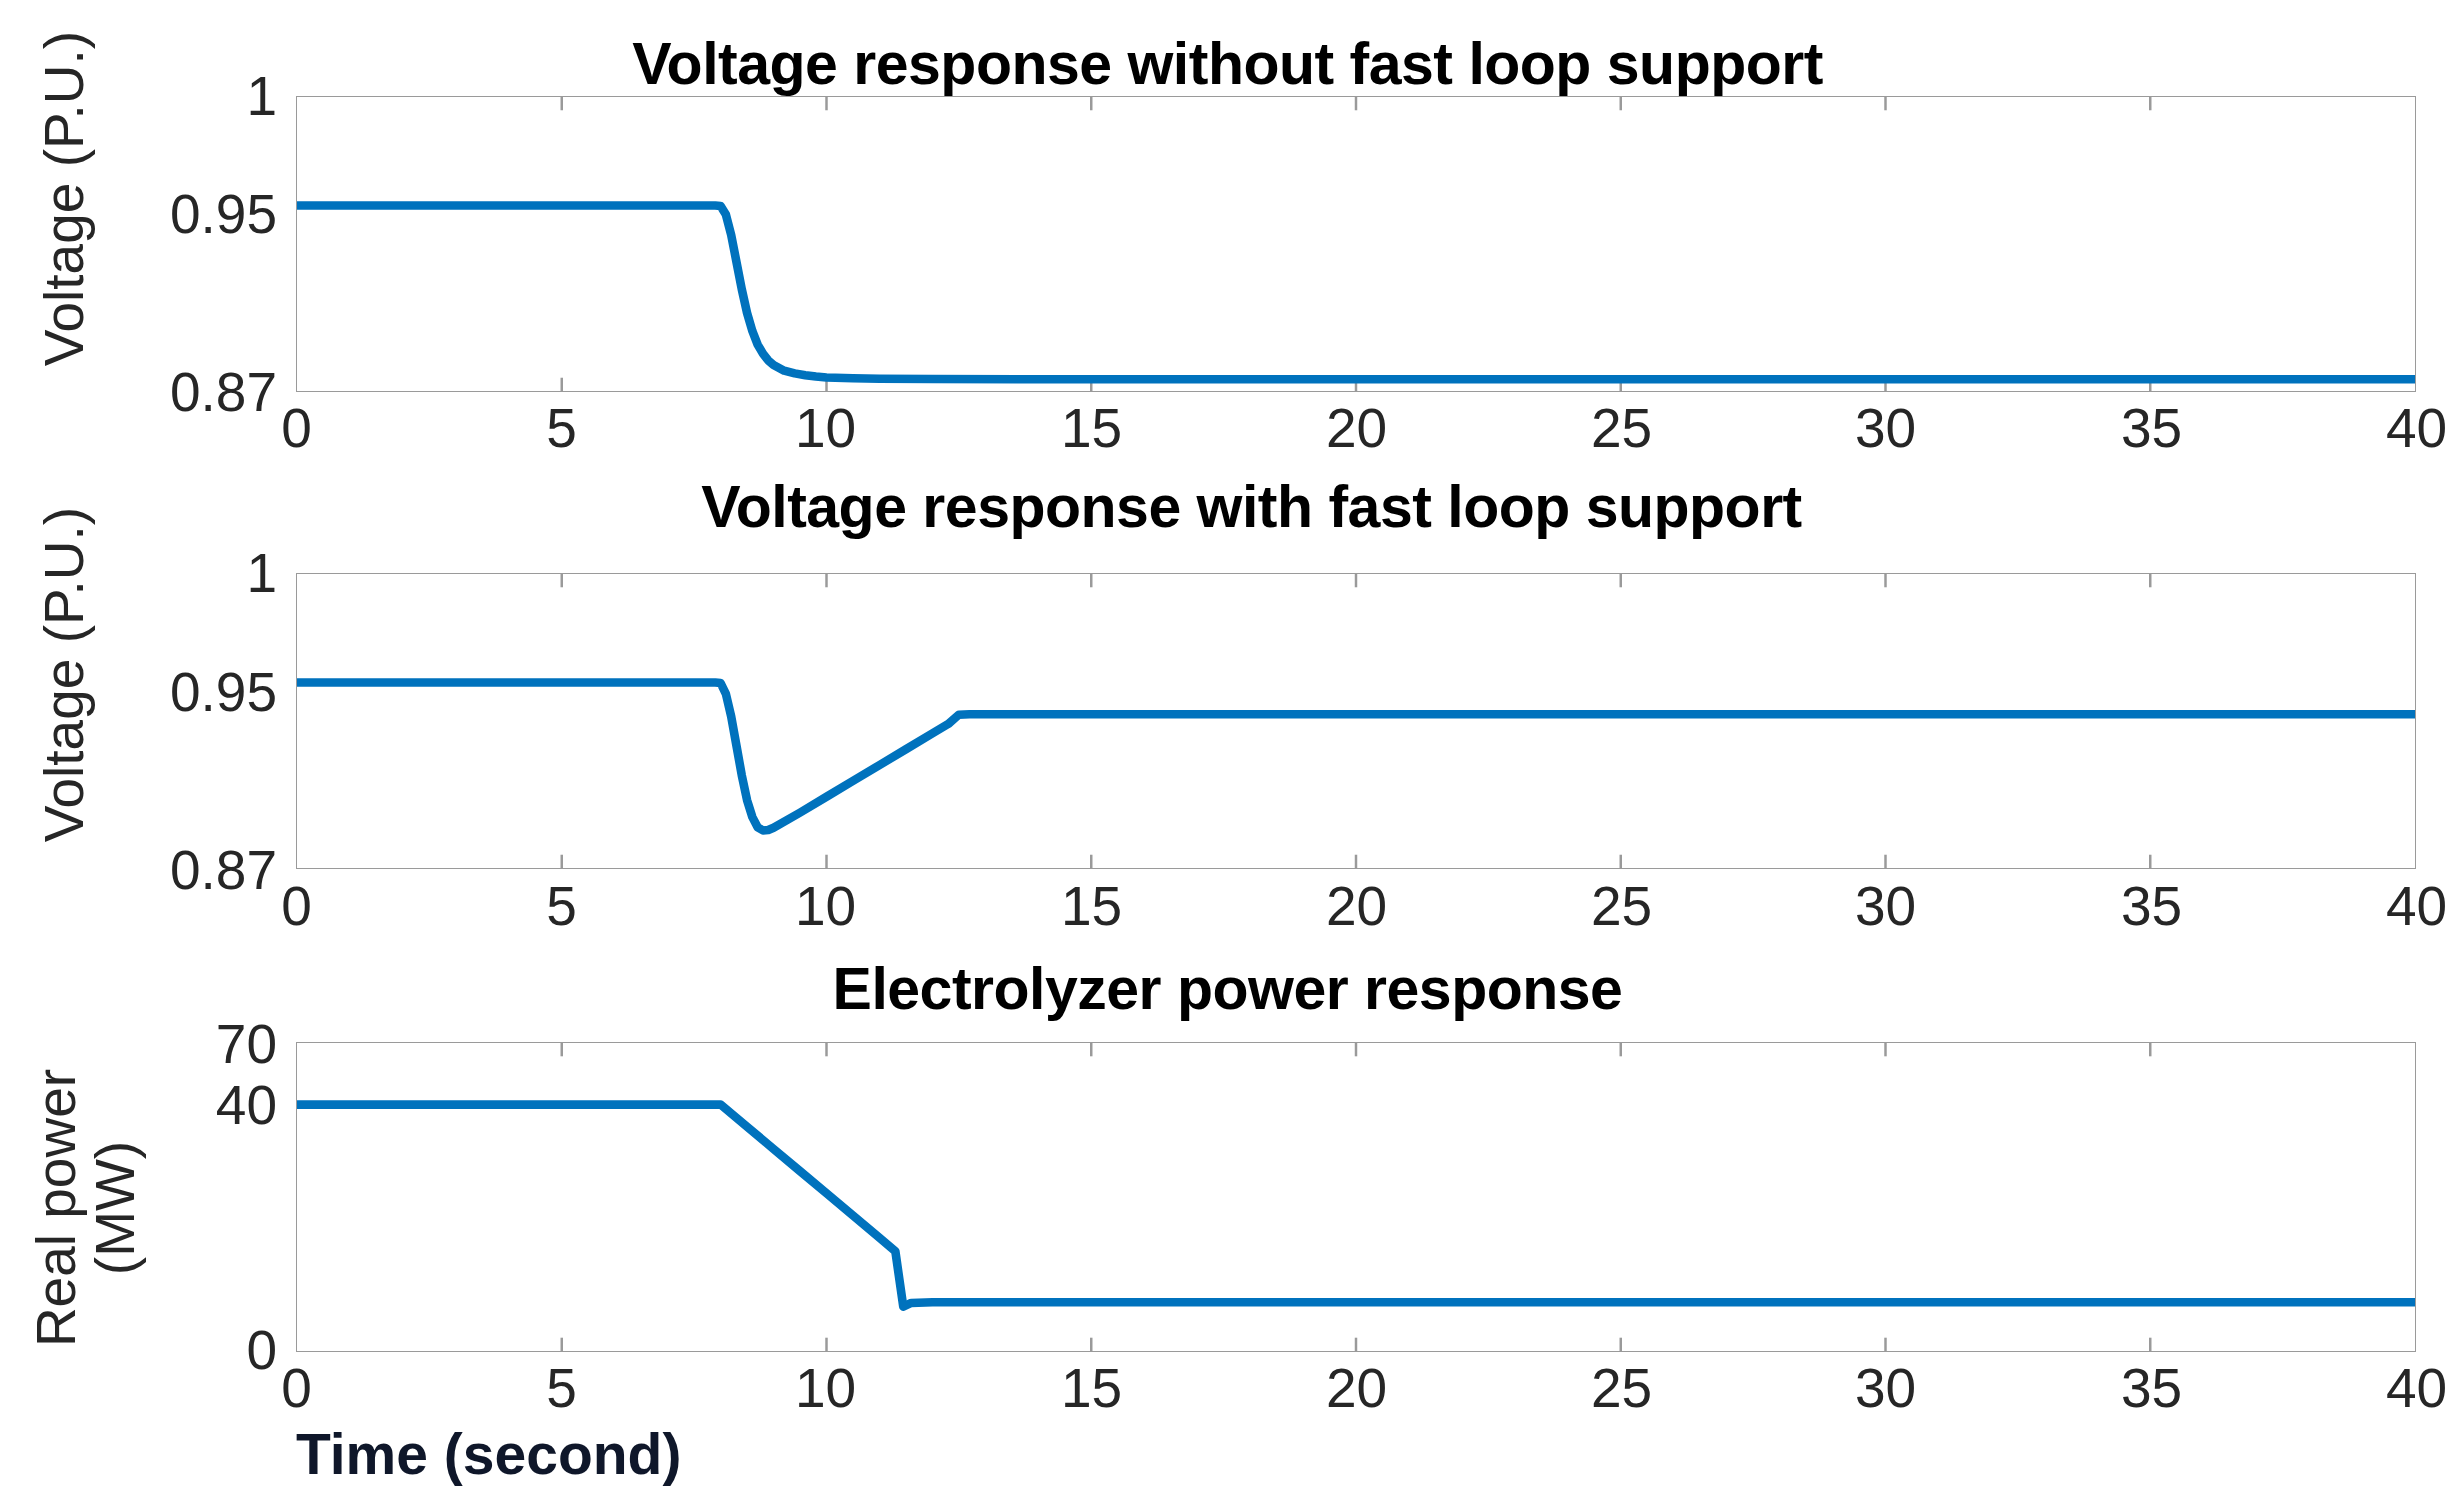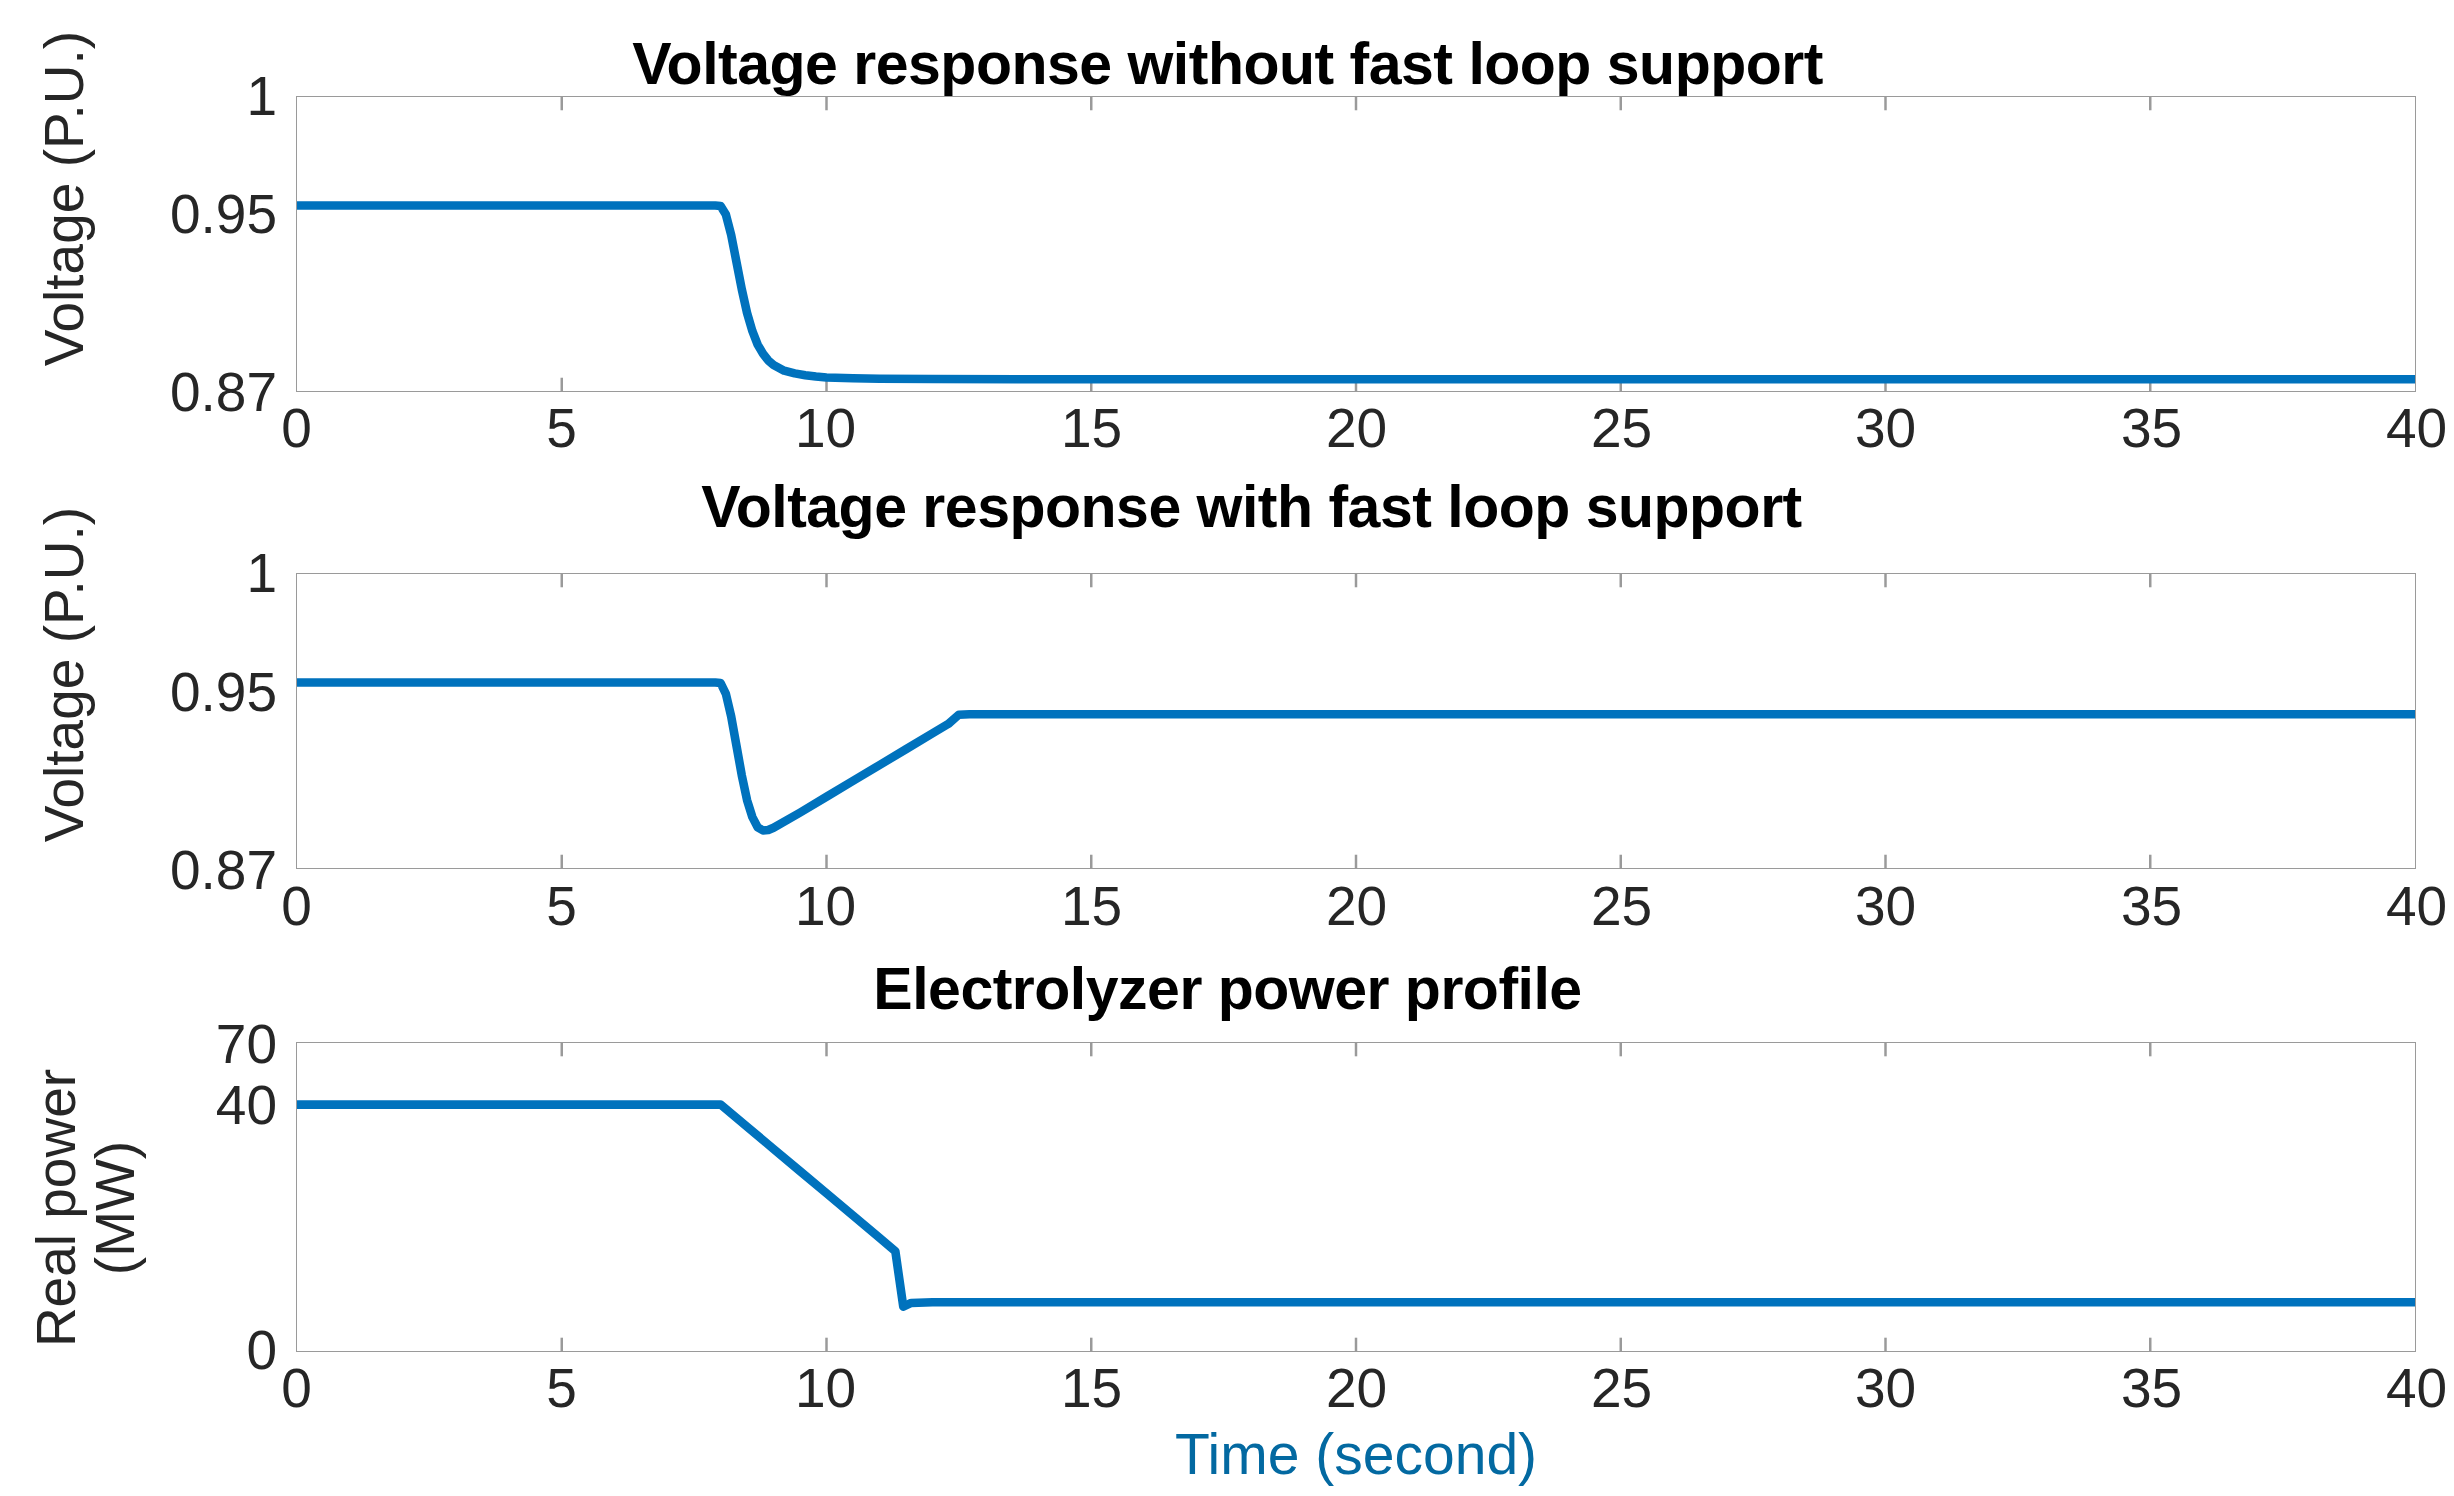--- a/index.html
+++ b/index.html
@@ -92,24 +92,24 @@
     font-size: 55px;
     line-height: 59px;
     transform-origin: 50% 50%;
     transform: rotate(-90deg);
     text-align: center;
     white-space: pre-line;
   }
 
   .xlabel {
     position: absolute;
-    color: #0369a1;
+    color: #0f172a;
     white-space: nowrap;
     font-size: 57px;
-    text-align: center;
+    font-weight: bold;
   }
 </style>
 </head>
 <body>
 
 <div class="figure">
 
   <div class="subplot" style="left:0px; top:0px; width:2455px; height:459px;">
 
     <div class="subplot-title" style="top:7.6px; font-size:59px; line-height:59px;margin-top:27px;">Voltage response without fast loop support</div>
@@ -192,21 +192,21 @@
     <div class="xtick" style="left:1015px; top:411px; width:153px;">15</div>
     <div class="xtick" style="left:1280px; top:411px; width:153px;">20</div>
     <div class="xtick" style="left:1545px; top:411px; width:153px;">25</div>
     <div class="xtick" style="left:1809px; top:411px; width:153px;">30</div>
     <div class="xtick" style="left:2075px; top:411px; width:153px;">35</div>
     <div class="xtick" style="left:2340px; top:411px; width:153px;">40</div>
   </div>
 
   <div class="subplot" style="left:0px; top:956px; width:2455px; height:541px;">
 
-    <div class="subplot-title" style="top:3.8px; font-size:59px; line-height:59px;">Electrolyzer power profile</div>
+    <div class="subplot-title" style="top:3.8px; font-size:59px; line-height:59px;">Electrolyzer power response</div>
 
     <div class="ylabel-multiline" style="left:-88px; top:161px; width:411px; height:182px;">Real power (MW)</div>
 
     <div class="ytick" style="left:57px; top:61px; width:220px;">70</div>
     <div class="ytick" style="left:57px; top:122px; width:220px;">40</div>
     <div class="ytick" style="left:57px; top:367px; width:220px;">0</div>
 
     <div class="axes-box" style="left:296px; top:86px; width:2120px; height:310px;">
       <svg class="plot-svg" viewBox="0 0 2218 324" preserveAspectRatio="none">
         <g stroke="#9a9a9a" stroke-width="2.6">

